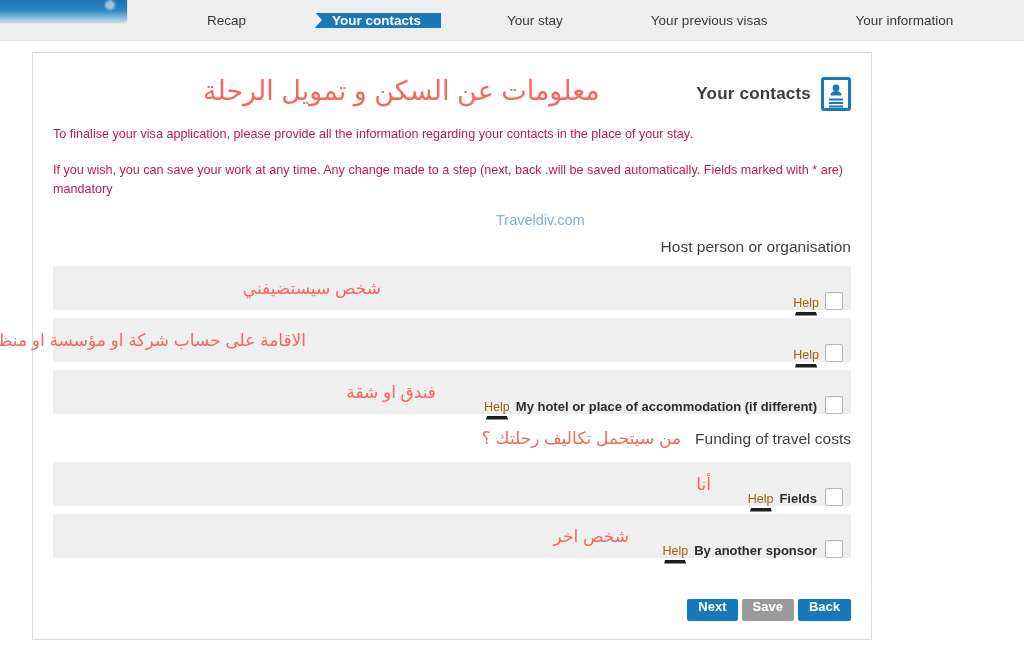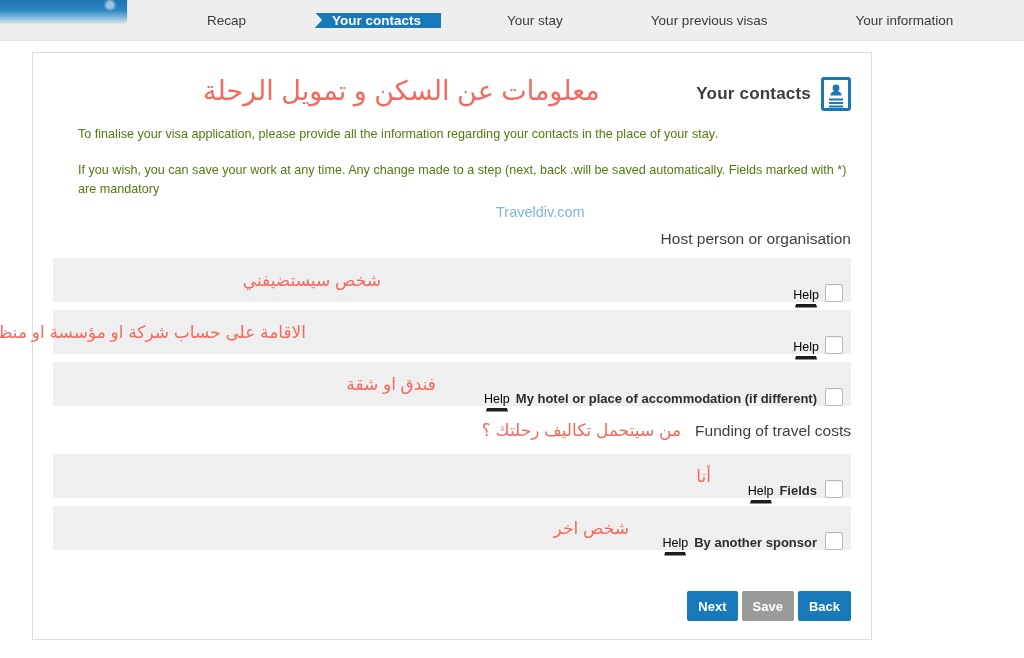--- a/index.html
+++ b/index.html
@@ -128,35 +128,35 @@
     color: #f4685e;
     direction: rtl;
     white-space: nowrap;
   }
 
   
   .intro {
     direction: rtl;
     text-align: left;
     font-size: 12.6px;
-    color: #4d7c0f;
+    color: #be185d;
     line-height: 1.55;
-    margin-left: 25px;
   }
   .intro .line-1 {
     margin: 0 0 16px 0;
   }
   .intro .line-2 {
     margin: 0;
     padding-left: 0;
   }
 
   .watermark-row {
     position: relative;
     height: 30px;
+    margin-top: 8px;
   }
   .watermark {
     position: absolute;
     left: 443px;
     top: 4px;
     font-size: 14.5px;
     color: #7fb3dd;
   }
 
   .section-head {
@@ -206,21 +206,21 @@
   .opt-en {
     font-size: 13px;
     font-weight: bold;
     color: #2d2d2d;
     direction: rtl;
     white-space: nowrap;
     margin-right: 8px;
   }
   .help-link {
     position: relative;
-    color: #000000;
+    color: #a16207;
     font-size: 12.5px;
     text-decoration: none;
     margin-right: 6px;
     white-space: nowrap;
     cursor: pointer;
   }
   .help-link::after {
     content: "";
     position: absolute;
     left: 50%;
@@ -249,21 +249,21 @@
     position: absolute;
     right: 20px;
     bottom: 18px;
     display: flex;
     gap: 4px;
   }
   .btn {
     font-size: 13px;
     font-weight: bold;
     color: #ffffff;
-    padding: 9px 11px 6px 11px;
+    padding: 1px 11px 6px 11px;
     border: 0;
     border-radius: 2px;
     cursor: pointer;
     font-family: inherit;
     line-height: 1.15;
   }
   .btn-primary { background: #1779ba; }
   .btn-muted { background: #9a9a9a; }
 </style>
 </head>

